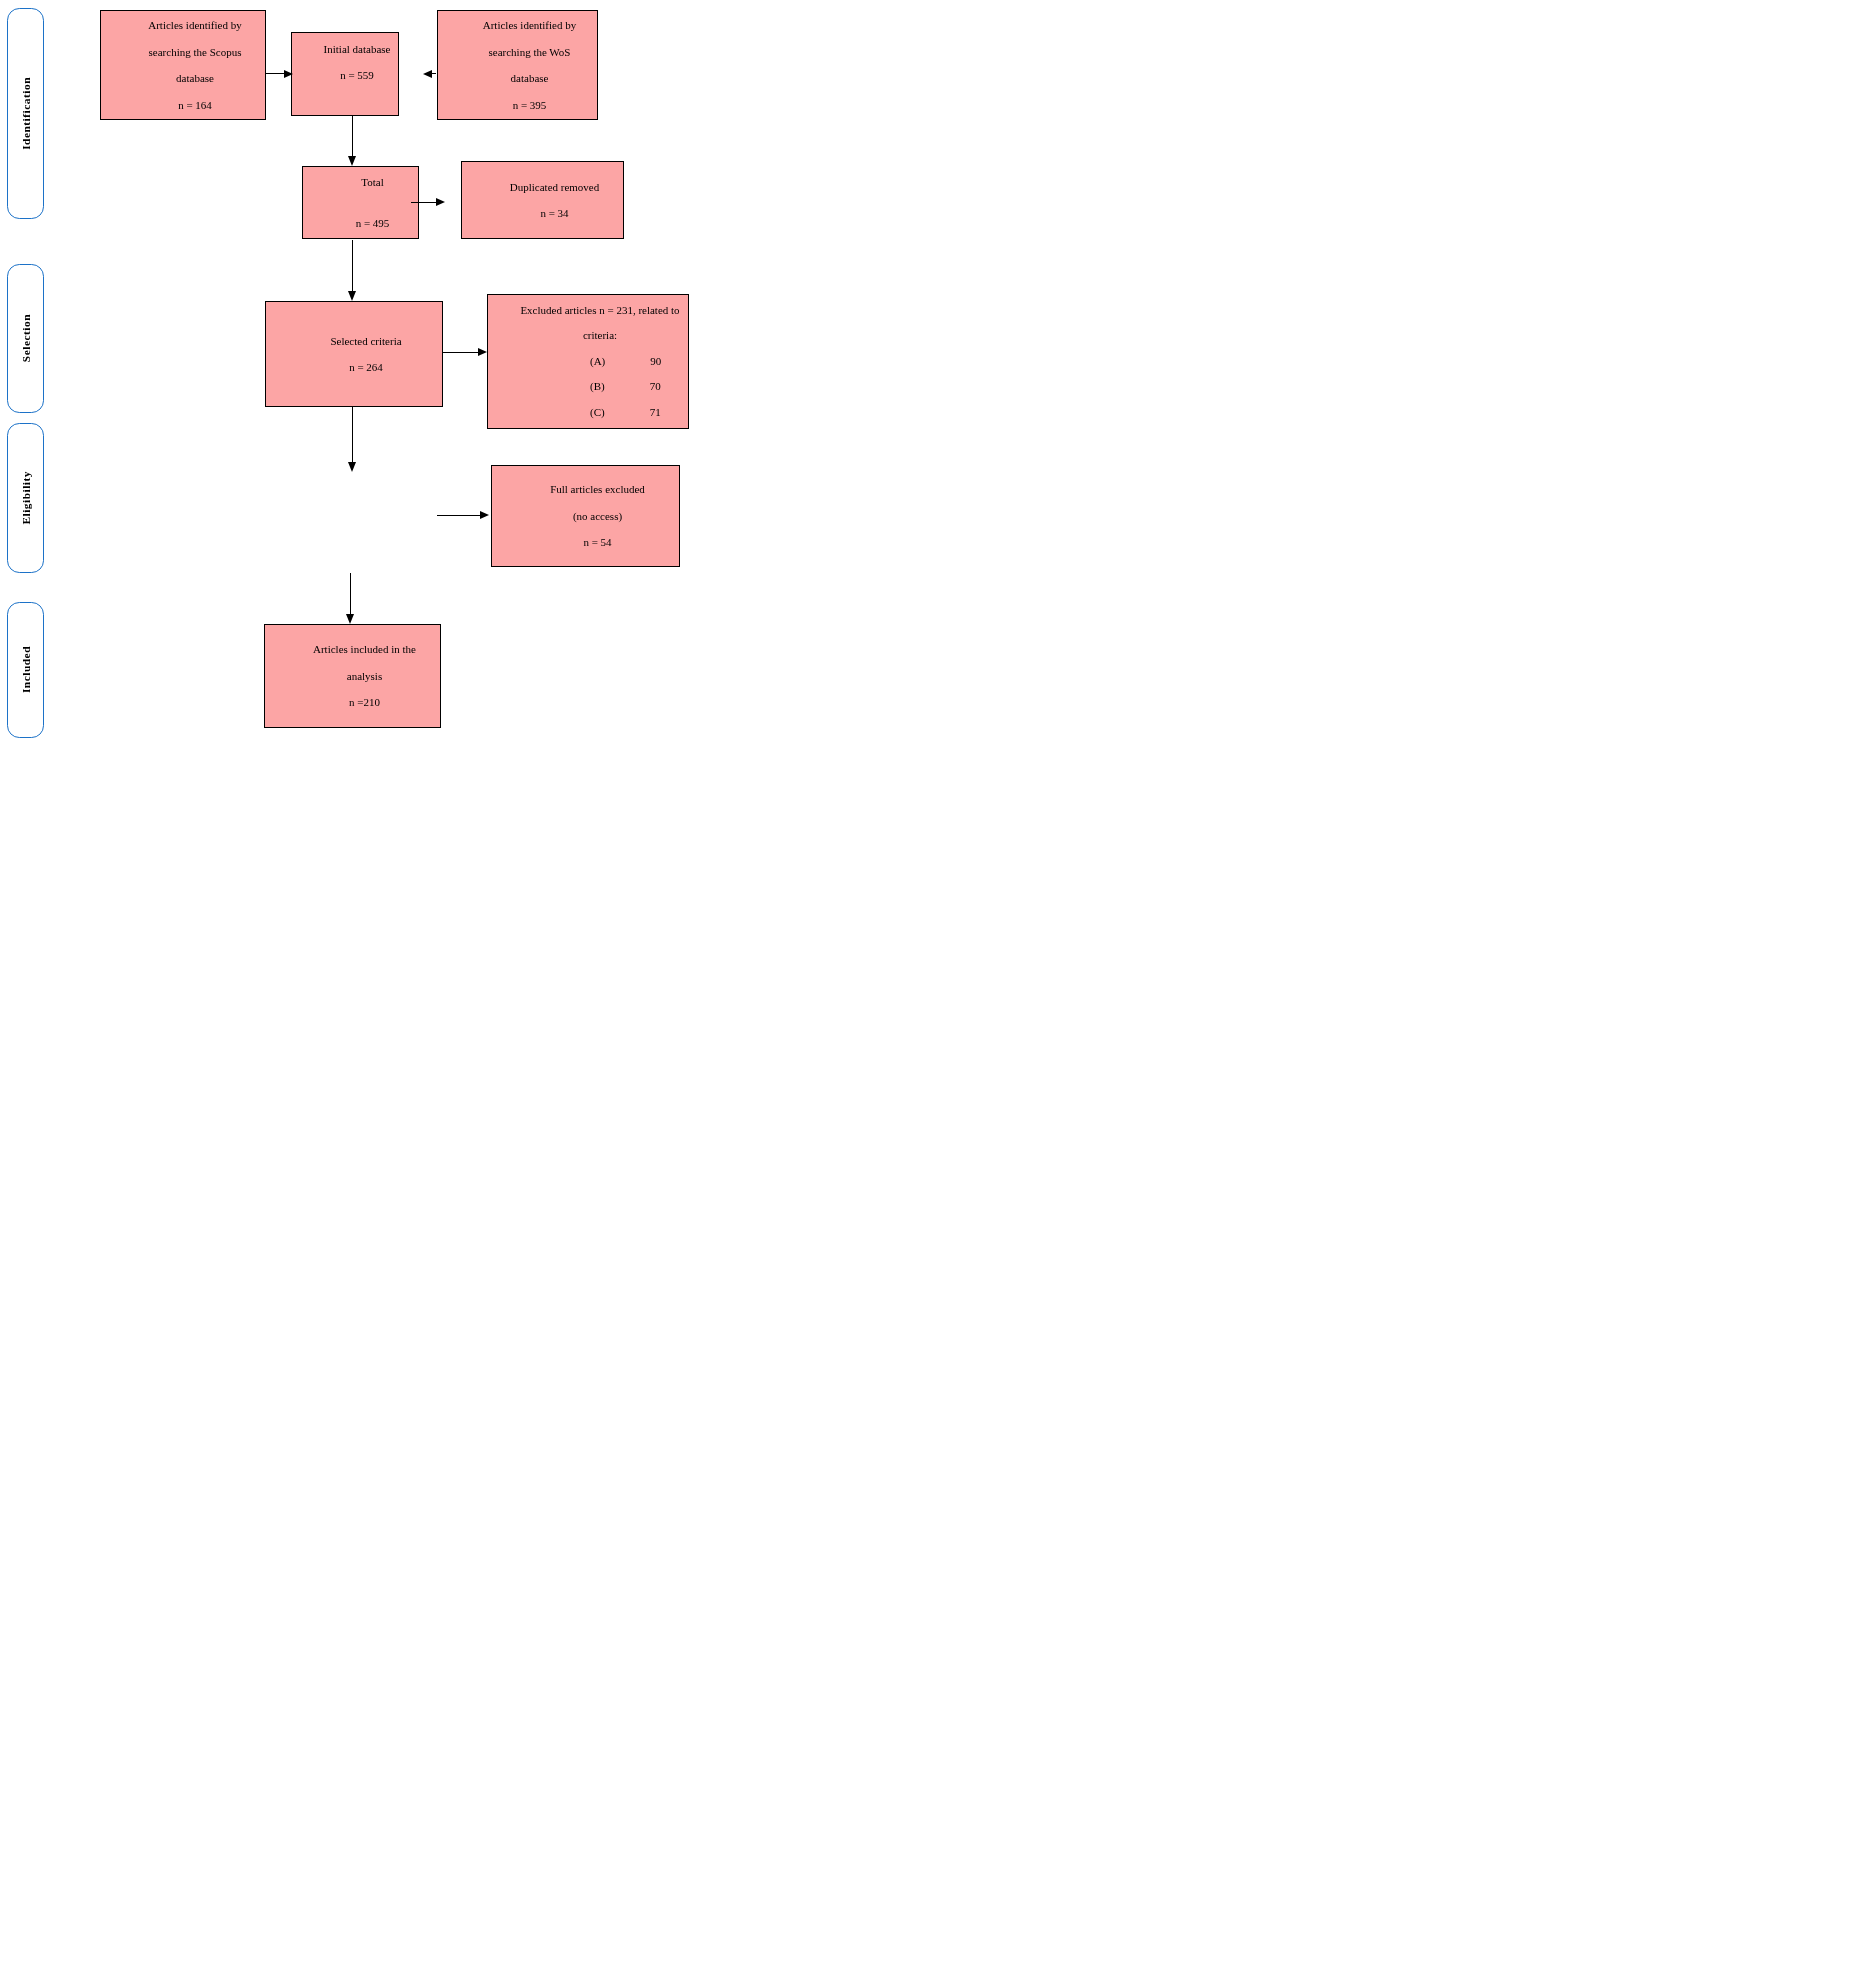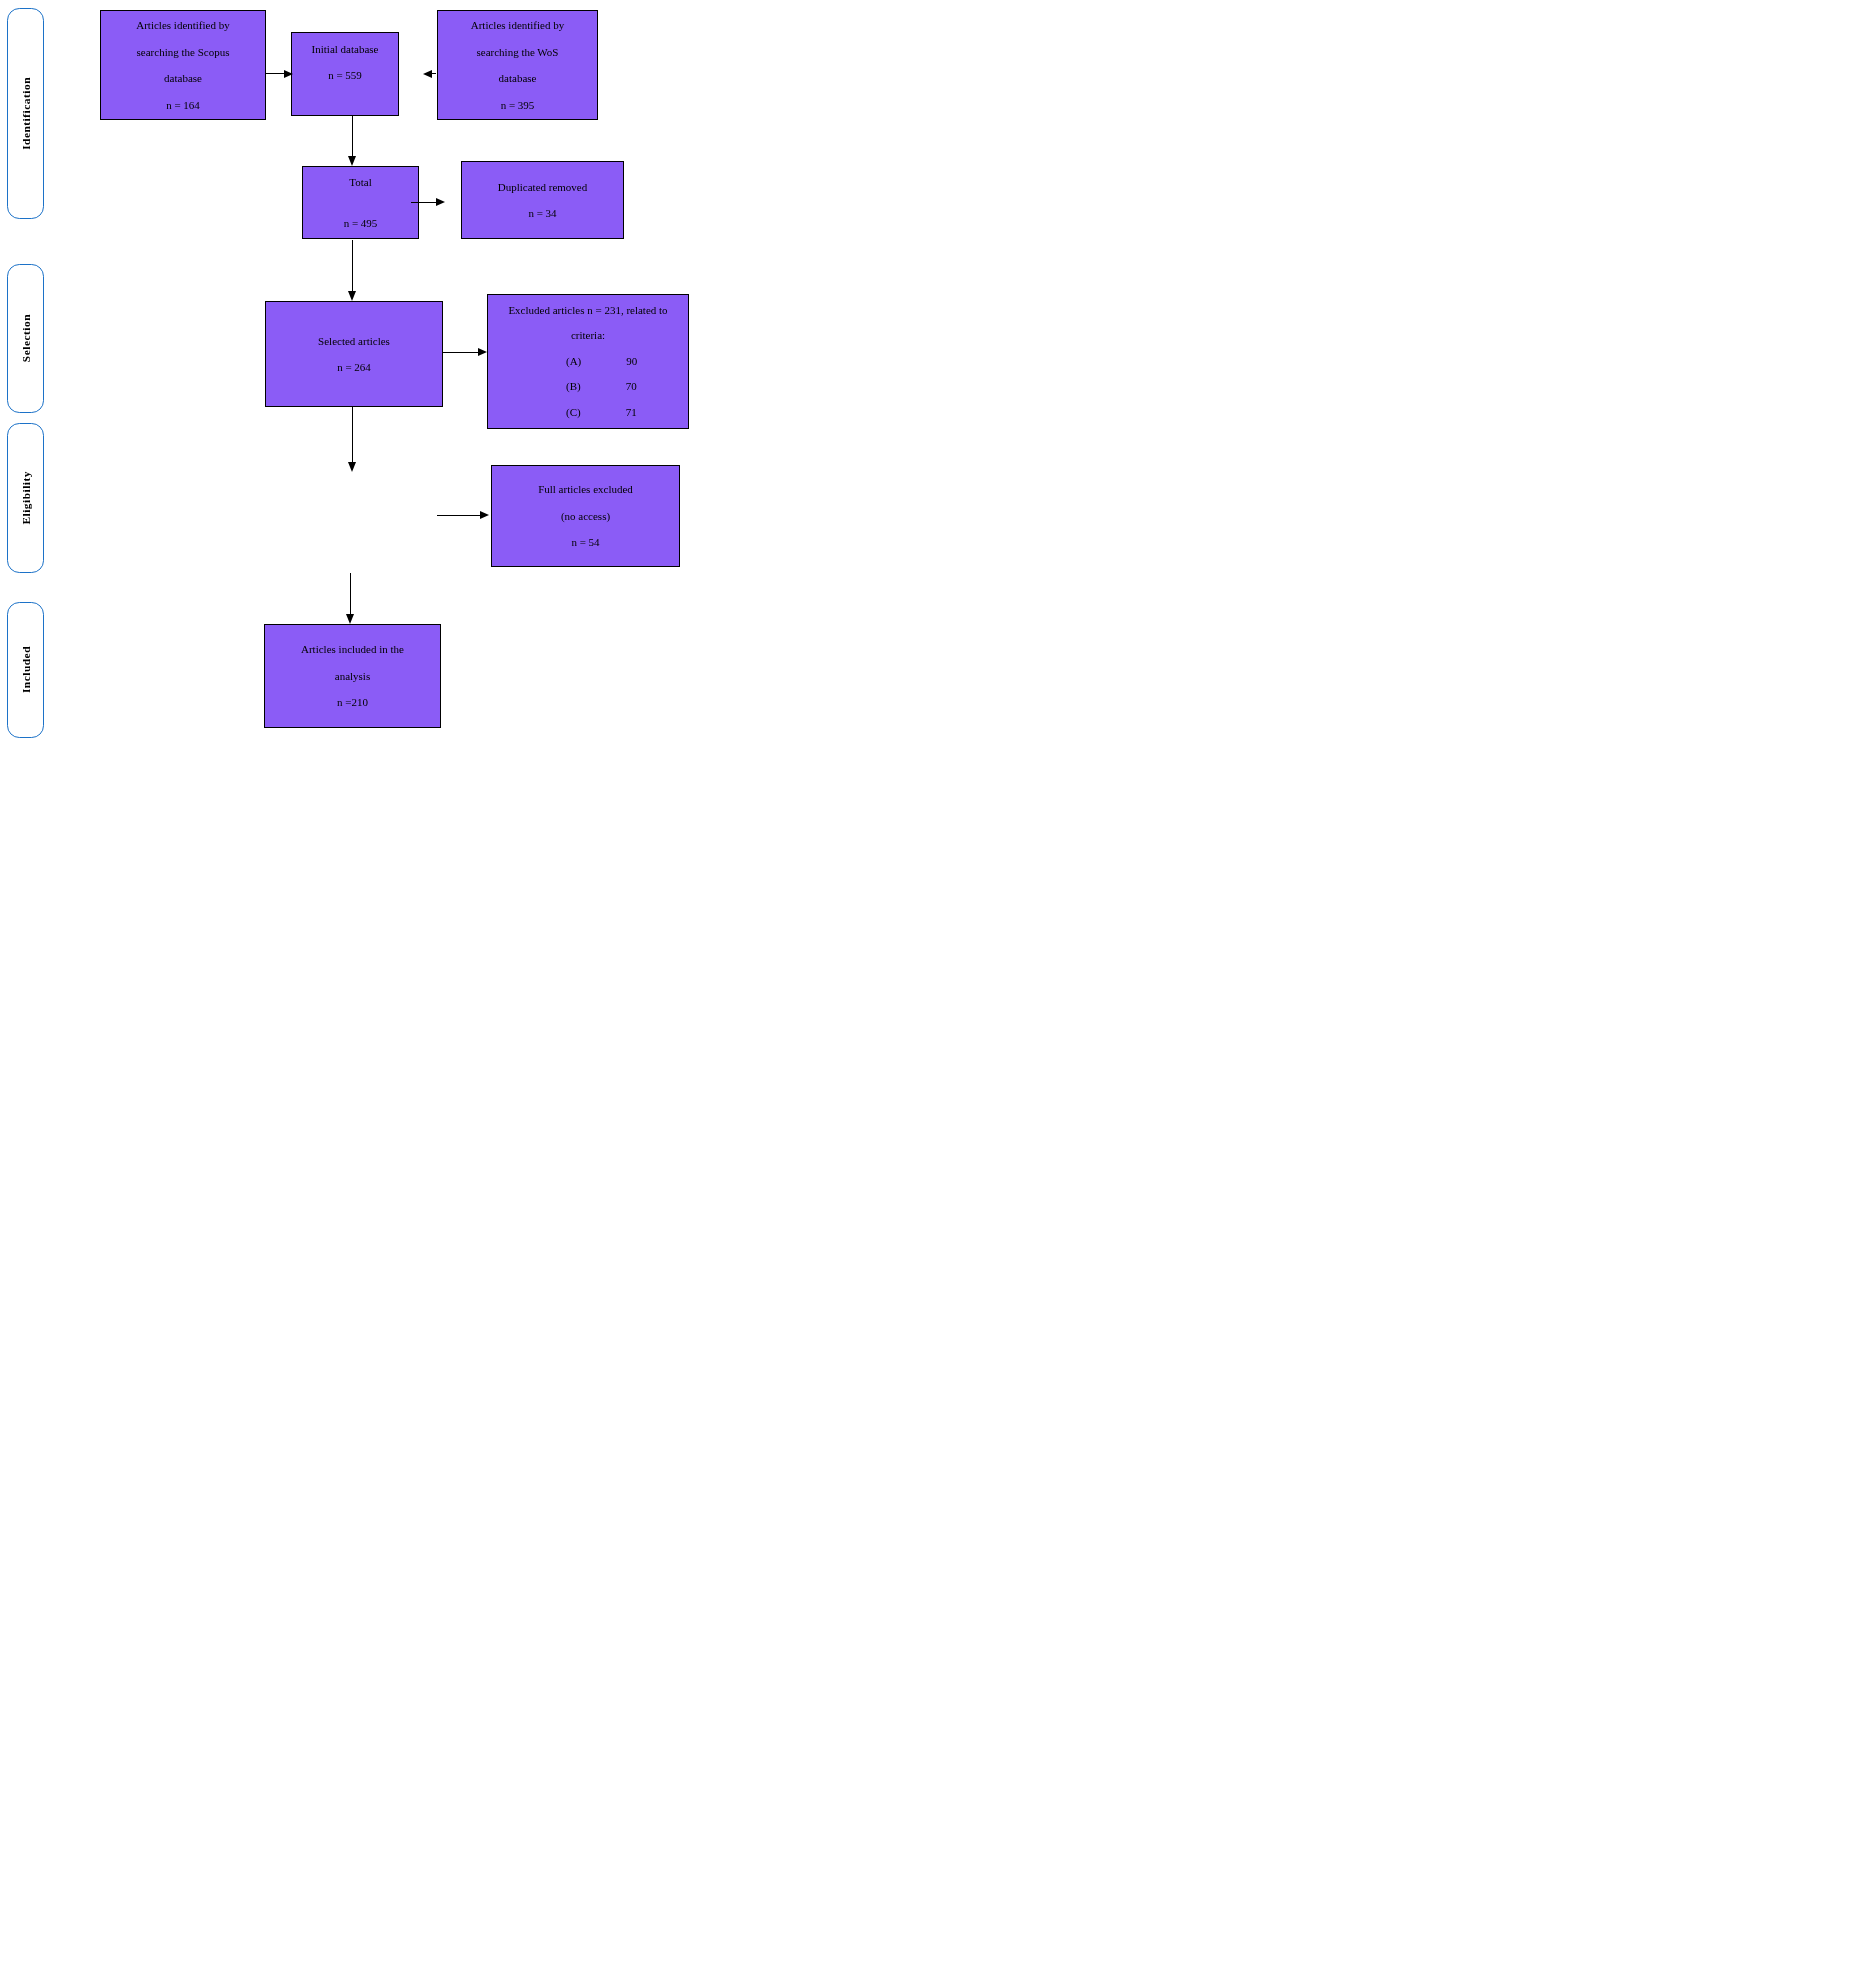--- a/index.html
+++ b/index.html
@@ -27,26 +27,27 @@
     font-weight:bold;
     font-size:11.4px;
     letter-spacing:0.5px;
     white-space:nowrap;
   }
   
   .fbox{
     position:absolute;
     box-sizing:border-box;
     border:1.9px solid #000;
-    background:#8b5cf6;
+    background:#fca5a5;
     display:flex;flex-direction:column;
     align-items:center;justify-content:center;
     text-align:center;
     font-size:11px;
     line-height:26.5px;
+    padding-left:24px;
   }
   .fbox.top-align{justify-content:flex-start;padding-top:2.8px;}
   .fbox.tight{line-height:25.6px;}
   .ln{display:block;white-space:nowrap;}
   
   .crit-row{
     display:flex;
     width:100%;
     justify-content:flex-start;
     padding-left:78px;
@@ -102,21 +103,21 @@
     <span class="ln">Total</span>
     <span class="ln">n = 495</span>
   </div>
 
   <div class="fbox" style="left:446px;top:161px;width:163px;height:78px;margin-left:15px;">
     <span class="ln">Duplicated removed</span>
     <span class="ln">n = 34</span>
   </div>
 
   <div class="fbox" style="left:265px;top:301px;width:178px;height:106px;">
-    <span class="ln">Selected articles</span>
+    <span class="ln">Selected criteria</span>
     <span class="ln">n = 264</span>
   </div>
 
   <div class="fbox tight" style="left:487px;top:294px;width:202px;height:135px;">
     <span class="ln">Excluded articles n = 231, related to</span>
     <span class="ln">criteria:</span>
     <div class="crit-row">
       <span class="crit-label">(A)</span>
       <span class="crit-value">90</span>
     </div>

